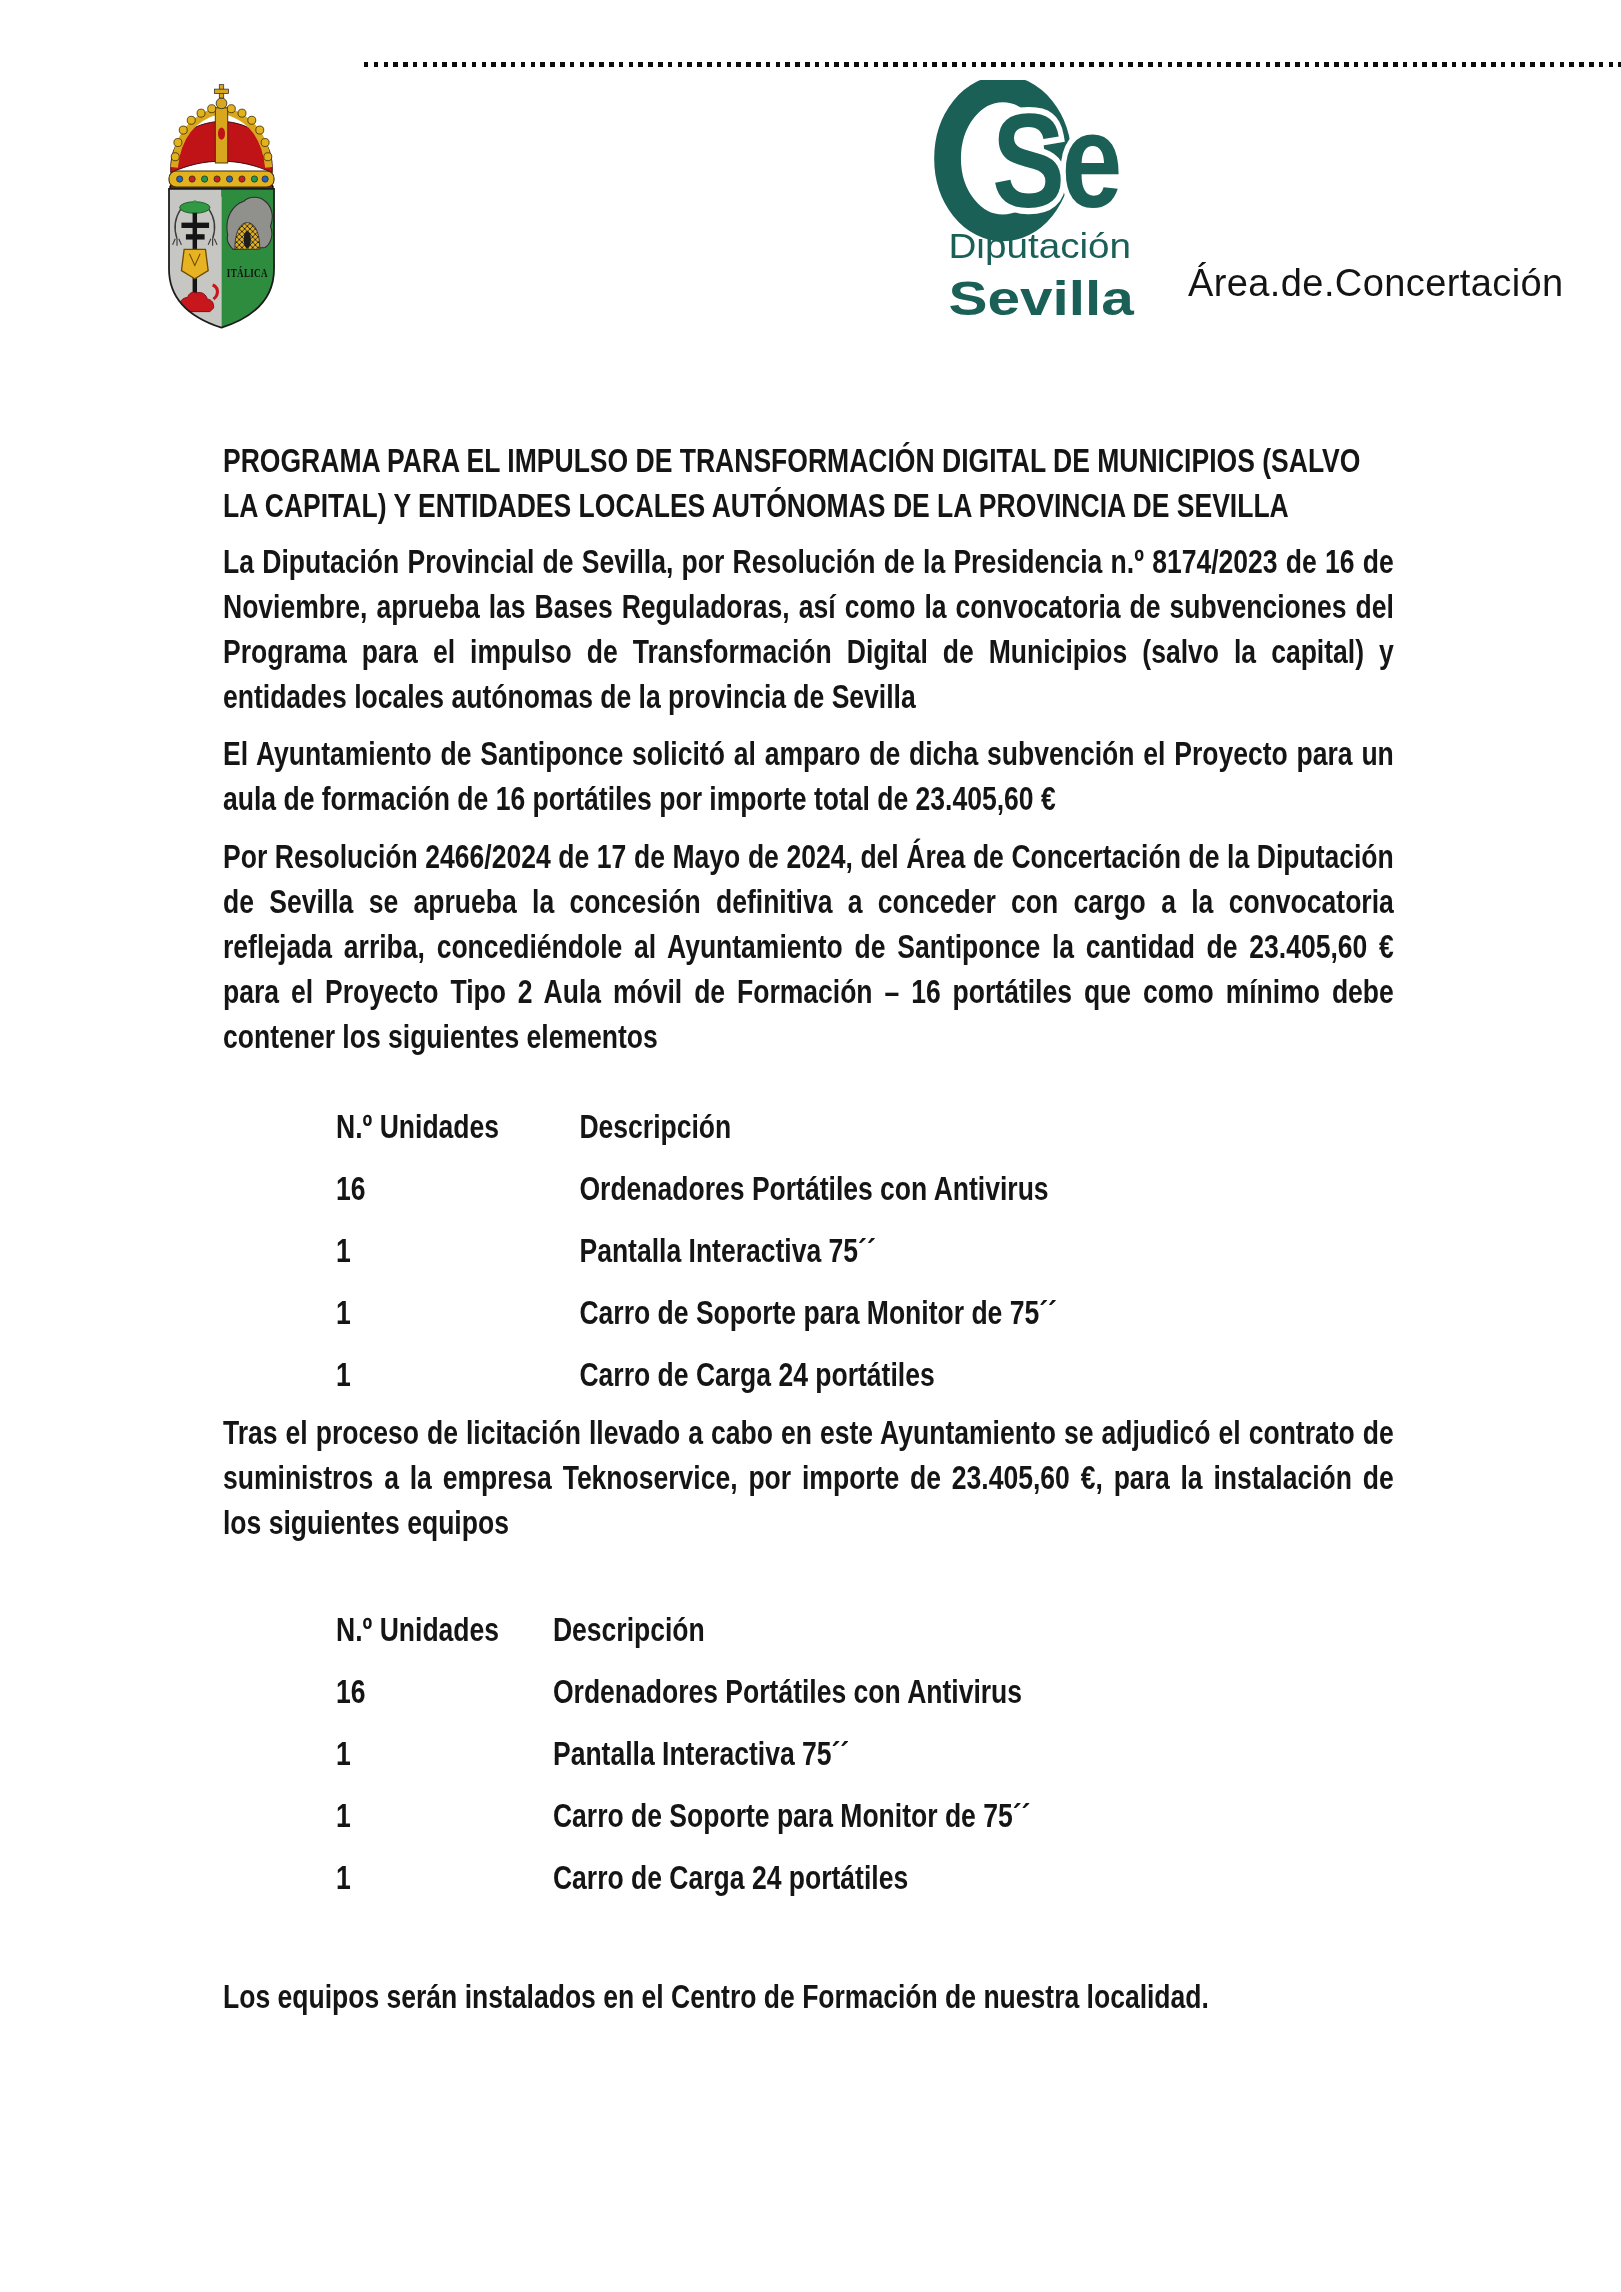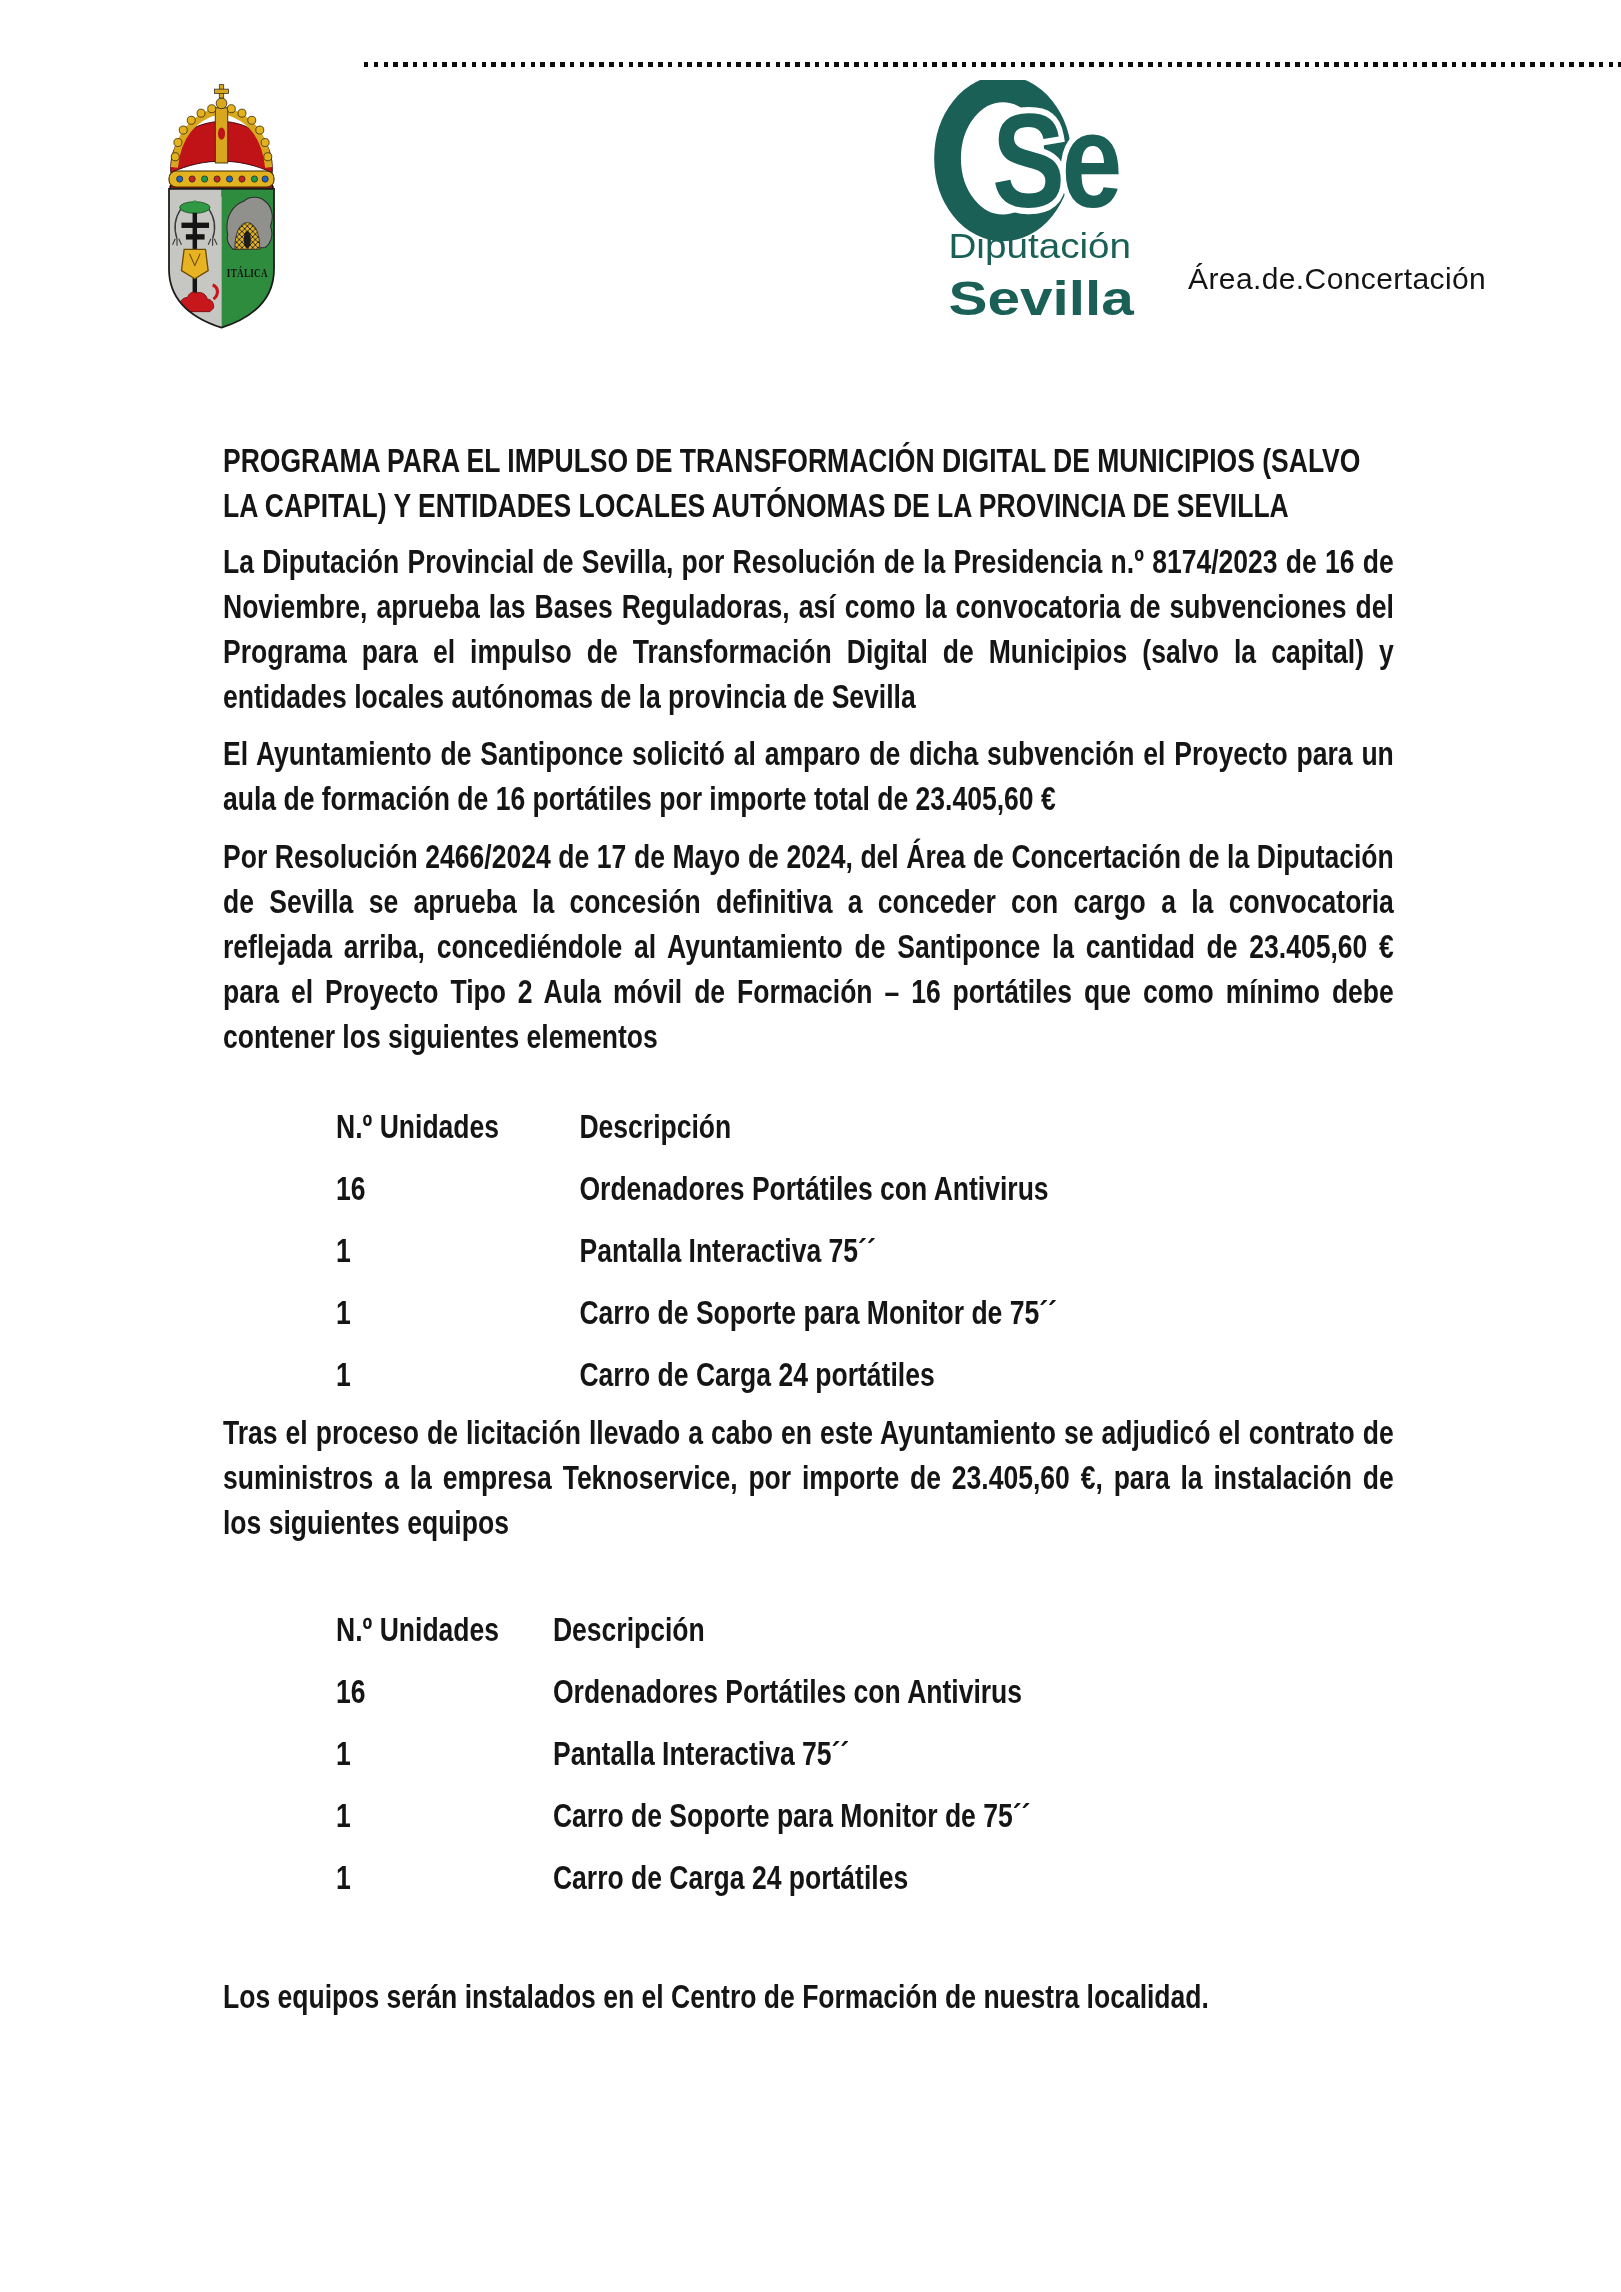--- a/index.html
+++ b/index.html
@@ -13,21 +13,21 @@
   .dotted-rule {
     position:absolute; left:364px; top:62px; width:1258px; height:4.5px;
     background-image:repeating-linear-gradient(to right, #0d0d0d 0 4.5px, transparent 4.5px 9.8px);
   }
 
   
   .emblem { position:absolute; left:151px; top:82px; width:125px; height:251px; }
   .dipu-logo { position:absolute; left:927px; top:80px; width:214px; height:254px; }
   .department {
     position:absolute; left:1188px; top:262px;
-    font-size:30px; font-weight:400; letter-spacing:0.4px; color:#141414; white-space:nowrap;
+    font-size:38px; font-weight:400; letter-spacing:0.4px; color:#141414; white-space:nowrap;
   }
 
   
   .content {
     position:absolute; left:223px; top:438px; width:1501px;
     transform:scaleX(.78); transform-origin:left top;
     font-size:34px; font-weight:700; line-height:45px; color:#151515;
   }
   .doc-title { margin:0 0 10.7px 0; text-align:left; }
   .content p { margin:0 0 12.5px 0; text-align:justify; }

